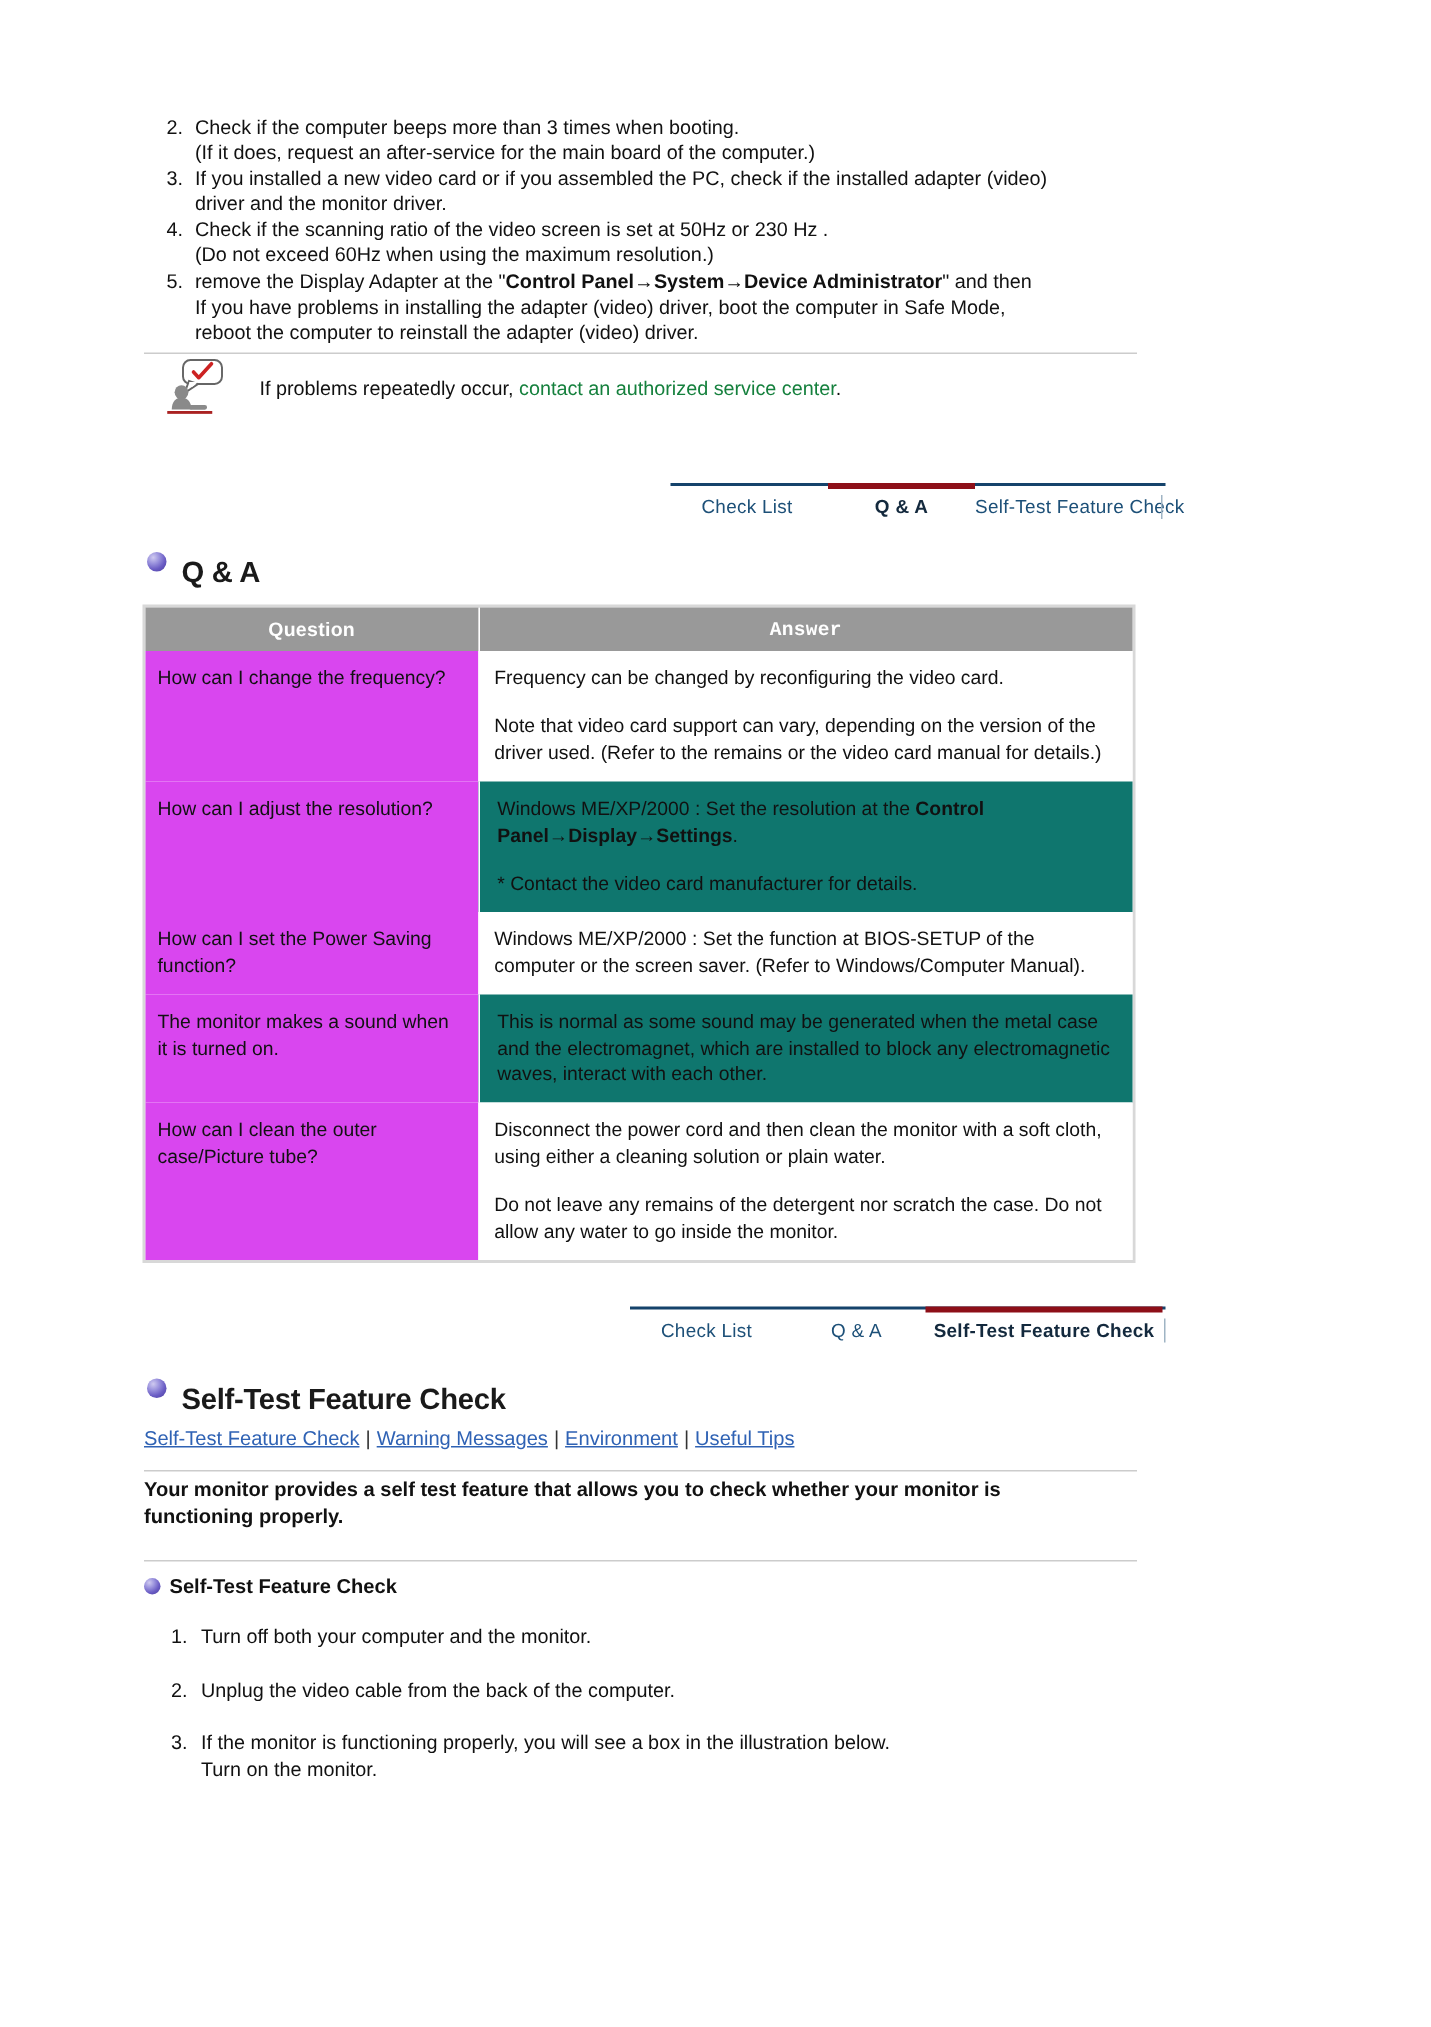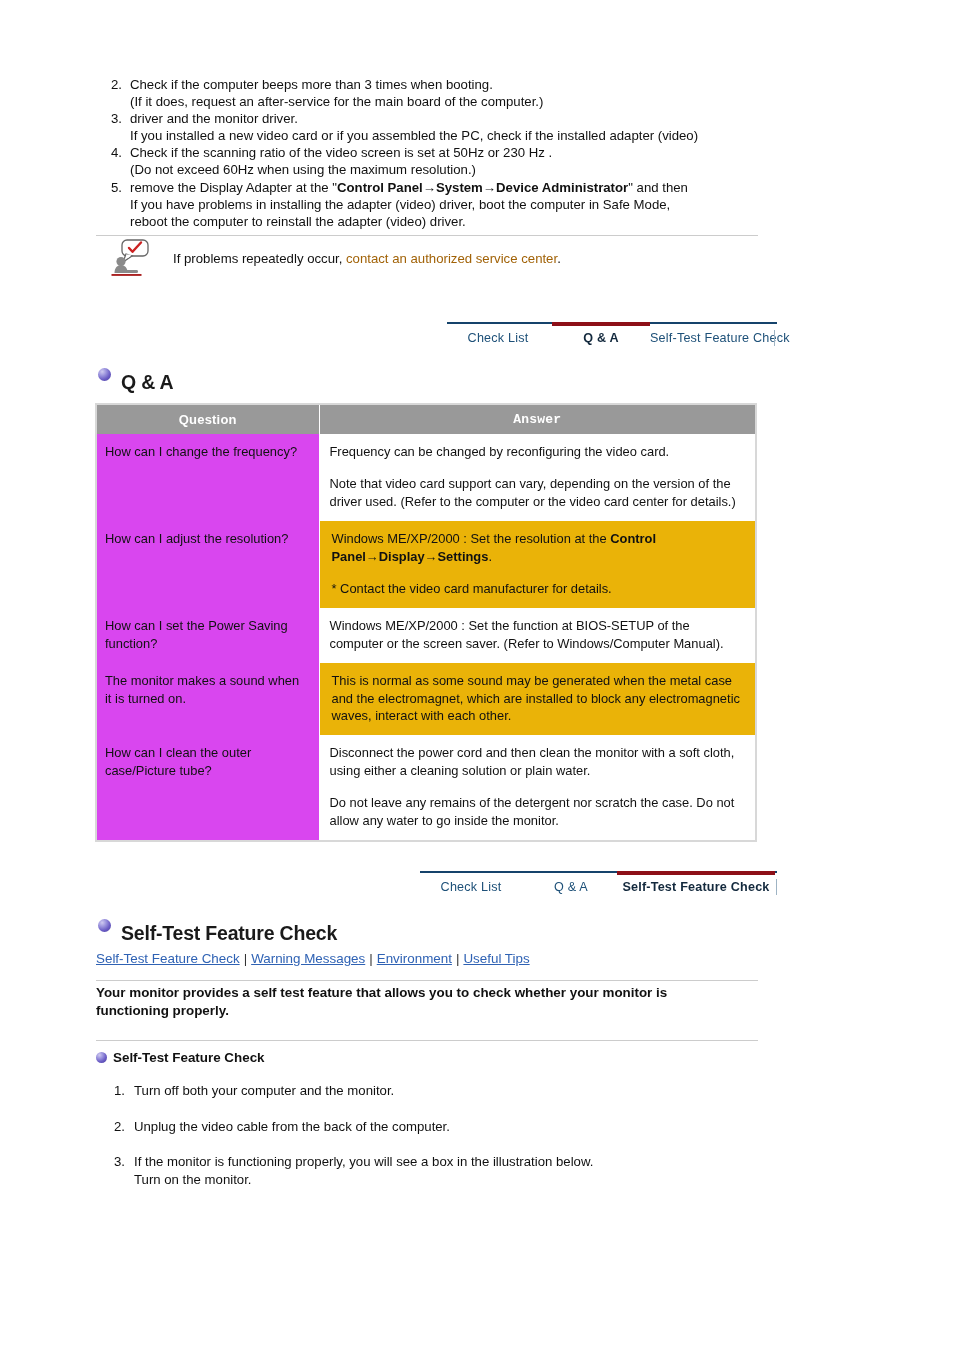--- a/index.html
+++ b/index.html
@@ -72,21 +72,21 @@
   .notice-text {
     position: absolute;
     left: 63px;
     top: 12px;
     font-size: 13.2px;
     line-height: 17px;
     color: #111;
     white-space: nowrap;
   }
   .notice-text a {
-    color: #a16207;
+    color: #15803d;
     text-decoration: none;
   }
 
   
   .tabbar {
     position: absolute;
     height: 32px;
   }
   .tabbar .tab-line {
     position: absolute;
@@ -178,21 +178,21 @@
     color: #111;
     border-right: 1px solid #ffffff;
   }
   .qatable td:last-child { border-right: 0; }
   .qatable col.c-q { width: 222px; }
   .qatable td.q {
     background: #d946ef;
     padding-left: 8px;
   }
   .qatable td.a        { background: #ffffff; }
-  .qatable tr.alt td.a { background: #eab308; padding-left: 12px; }
+  .qatable tr.alt td.a { background: #0f766e; padding-left: 12px; }
   .qatable td p { margin: 0; }
   .qatable td p + p { margin-top: 15px; }
 
   
   .sublinks {
     position: absolute;
     font-size: 13.4px;
     color: #2f62b4;
     white-space: nowrap;
   }
@@ -258,22 +258,22 @@
       <span class="num">2.</span>
       <span class="body">
         <span class="ln">Check if the computer beeps more than 3 times when booting.</span>
         <span class="ln">(If it does, request an after-service for the main board of the computer.)</span>
       </span>
     </div>
 
     <div class="num-item">
       <span class="num">3.</span>
       <span class="body">
+        <span class="ln">If you installed a new video card or if you assembled the PC, check if the installed adapter (video)</span>
         <span class="ln">driver and the monitor driver.</span>
-        <span class="ln">If you installed a new video card or if you assembled the PC, check if the installed adapter (video)</span>
       </span>
     </div>
 
     <div class="num-item">
       <span class="num">4.</span>
       <span class="body">
         <span class="ln">Check if the scanning ratio of the video screen is set at 50Hz or 230 Hz .</span>
         <span class="ln">(Do not exceed 60Hz when using the maximum resolution.)</span>
       </span>
     </div>
@@ -342,21 +342,21 @@
         <tr>
           <th>Question</th>
           <th>Answer</th>
         </tr>
       </thead>
       <tbody>
         <tr>
           <td class="q">How can I change the frequency?</td>
           <td class="a">
             <p>Frequency can be changed by reconfiguring the video card.</p>
-            <p>Note that video card support can vary, depending on the version of the driver used. (Refer to the computer or the video card center for details.)</p>
+            <p>Note that video card support can vary, depending on the version of the driver used. (Refer to the remains or the video card manual for details.)</p>
           </td>
         </tr>
         <tr class="alt">
           <td class="q">How can I adjust the resolution?</td>
           <td class="a">
             <p><span>Windows ME/XP/2000 : Set the resolution at the </span><b>Control Panel→Display→Settings</b><span>.</span></p>
             <p>* Contact the video card manufacturer for details.</p>
           </td>
         </tr>
         <tr>

